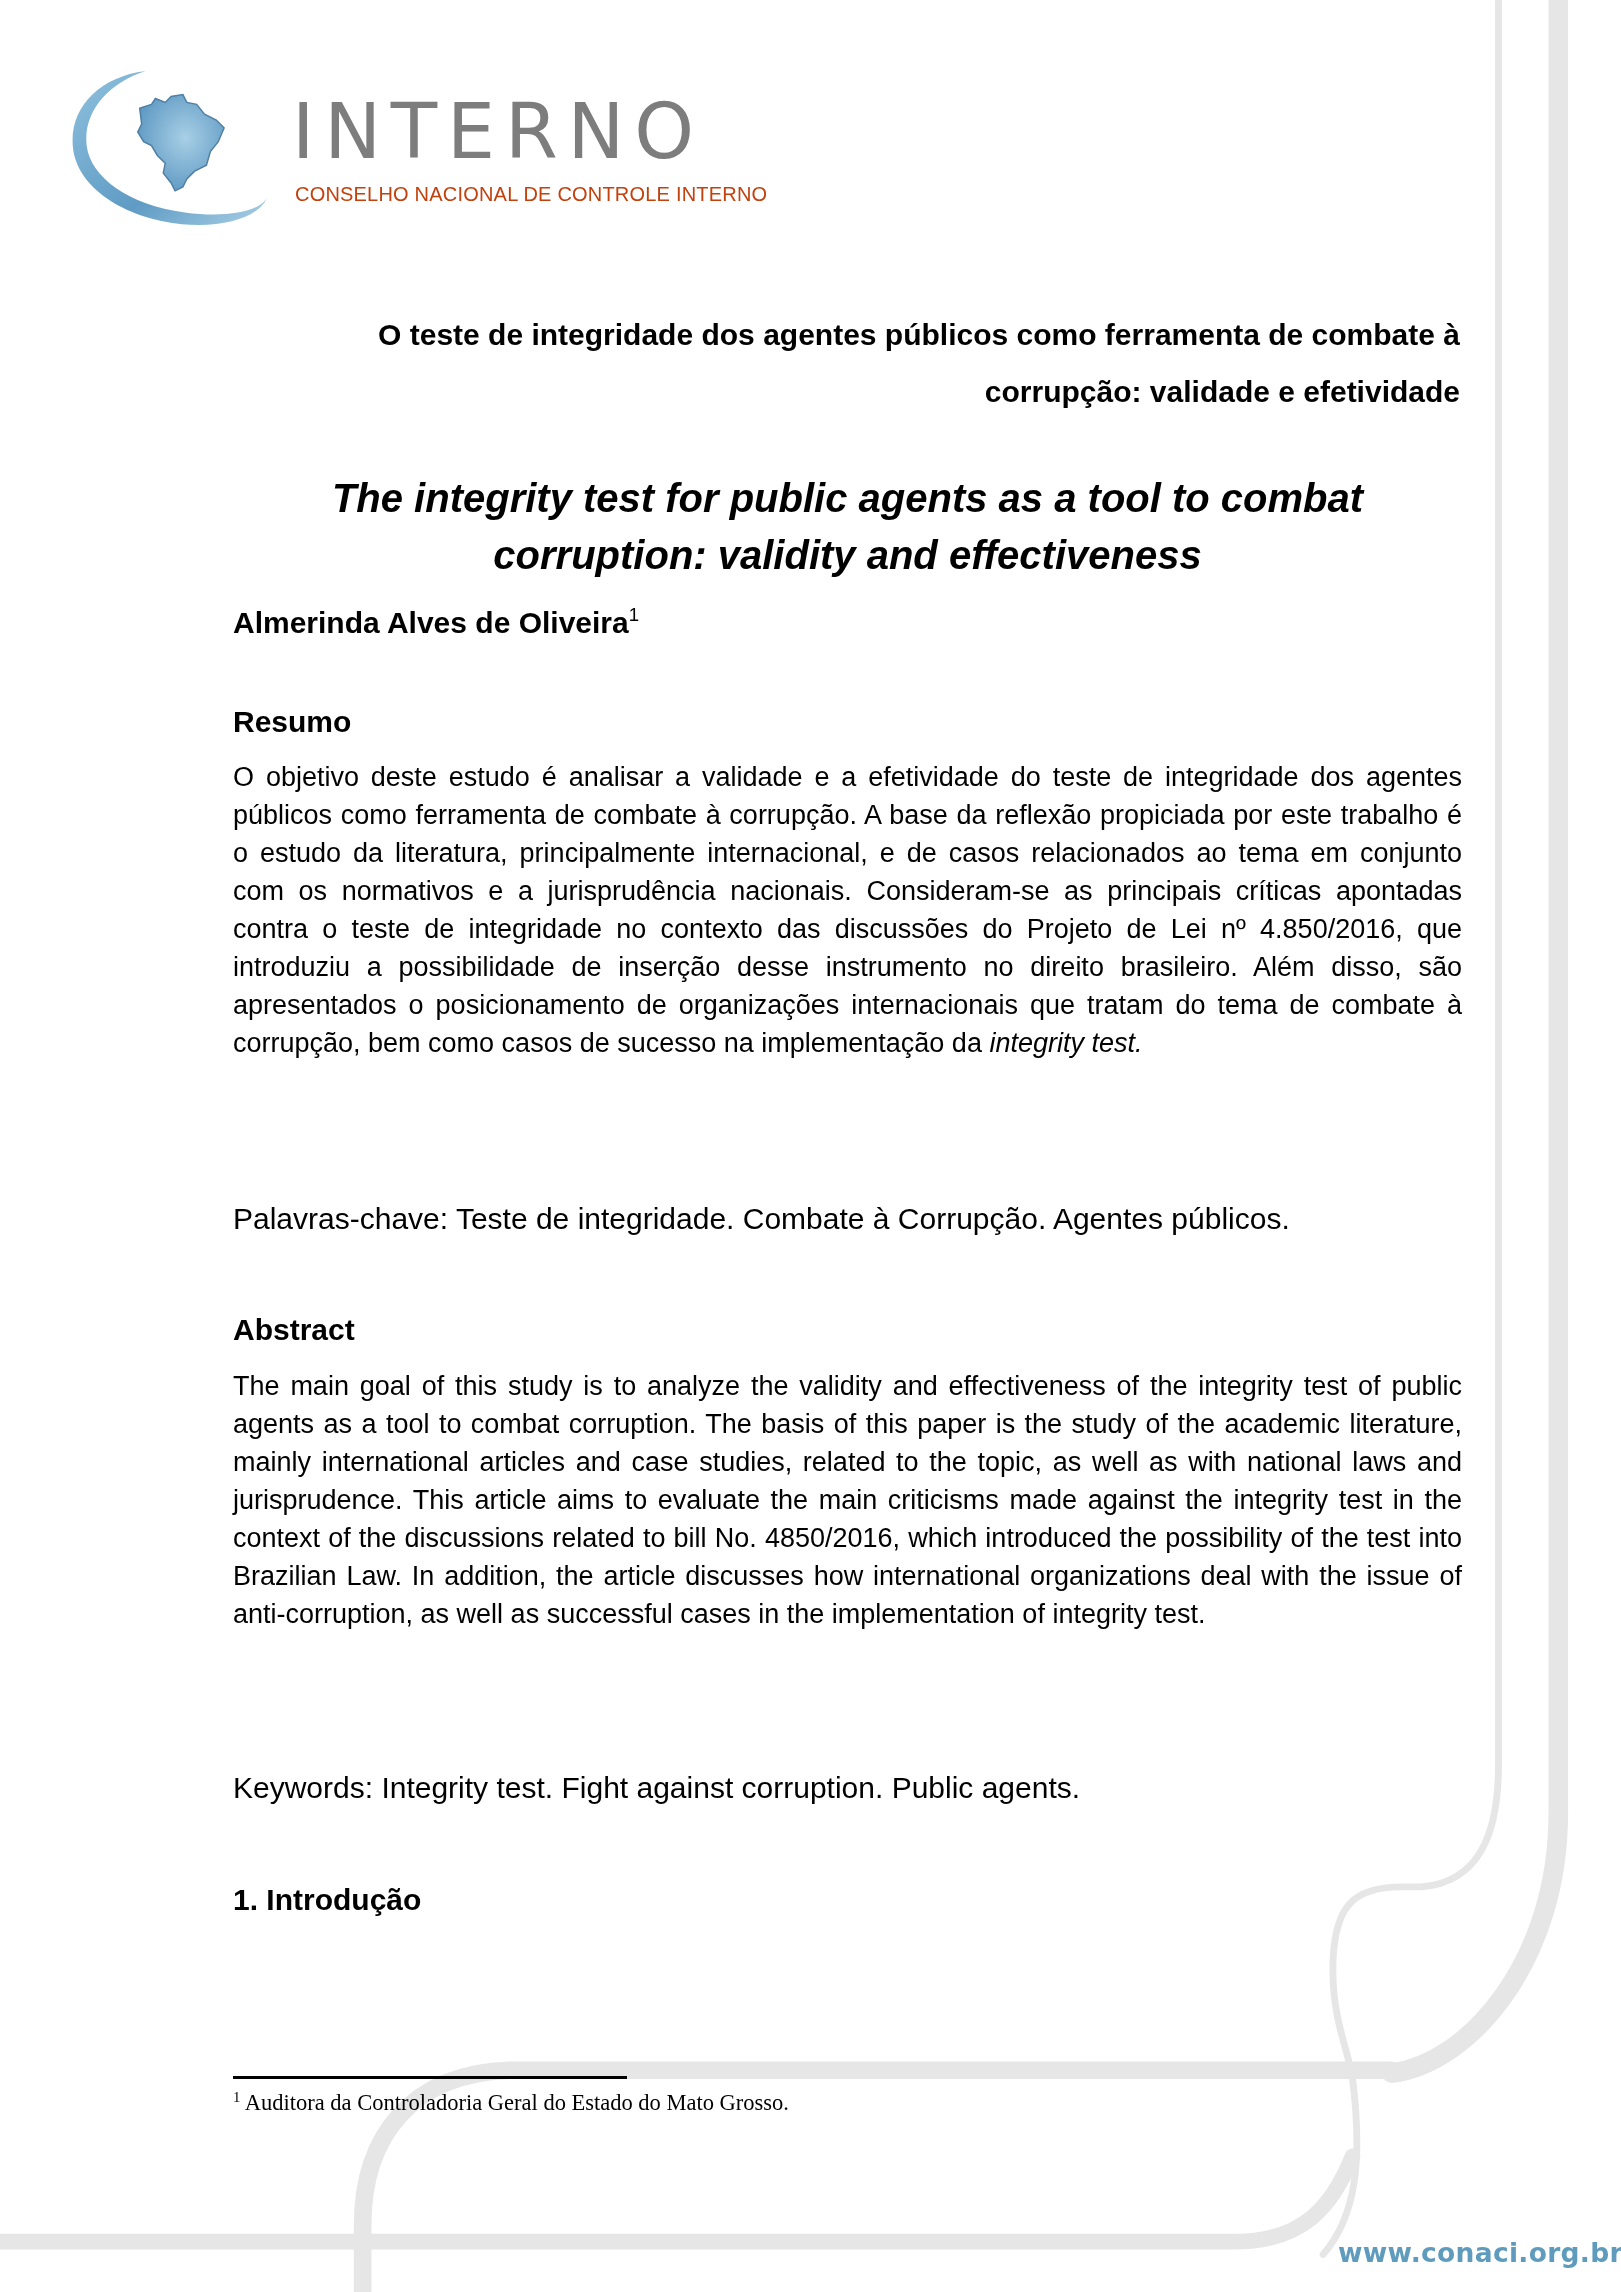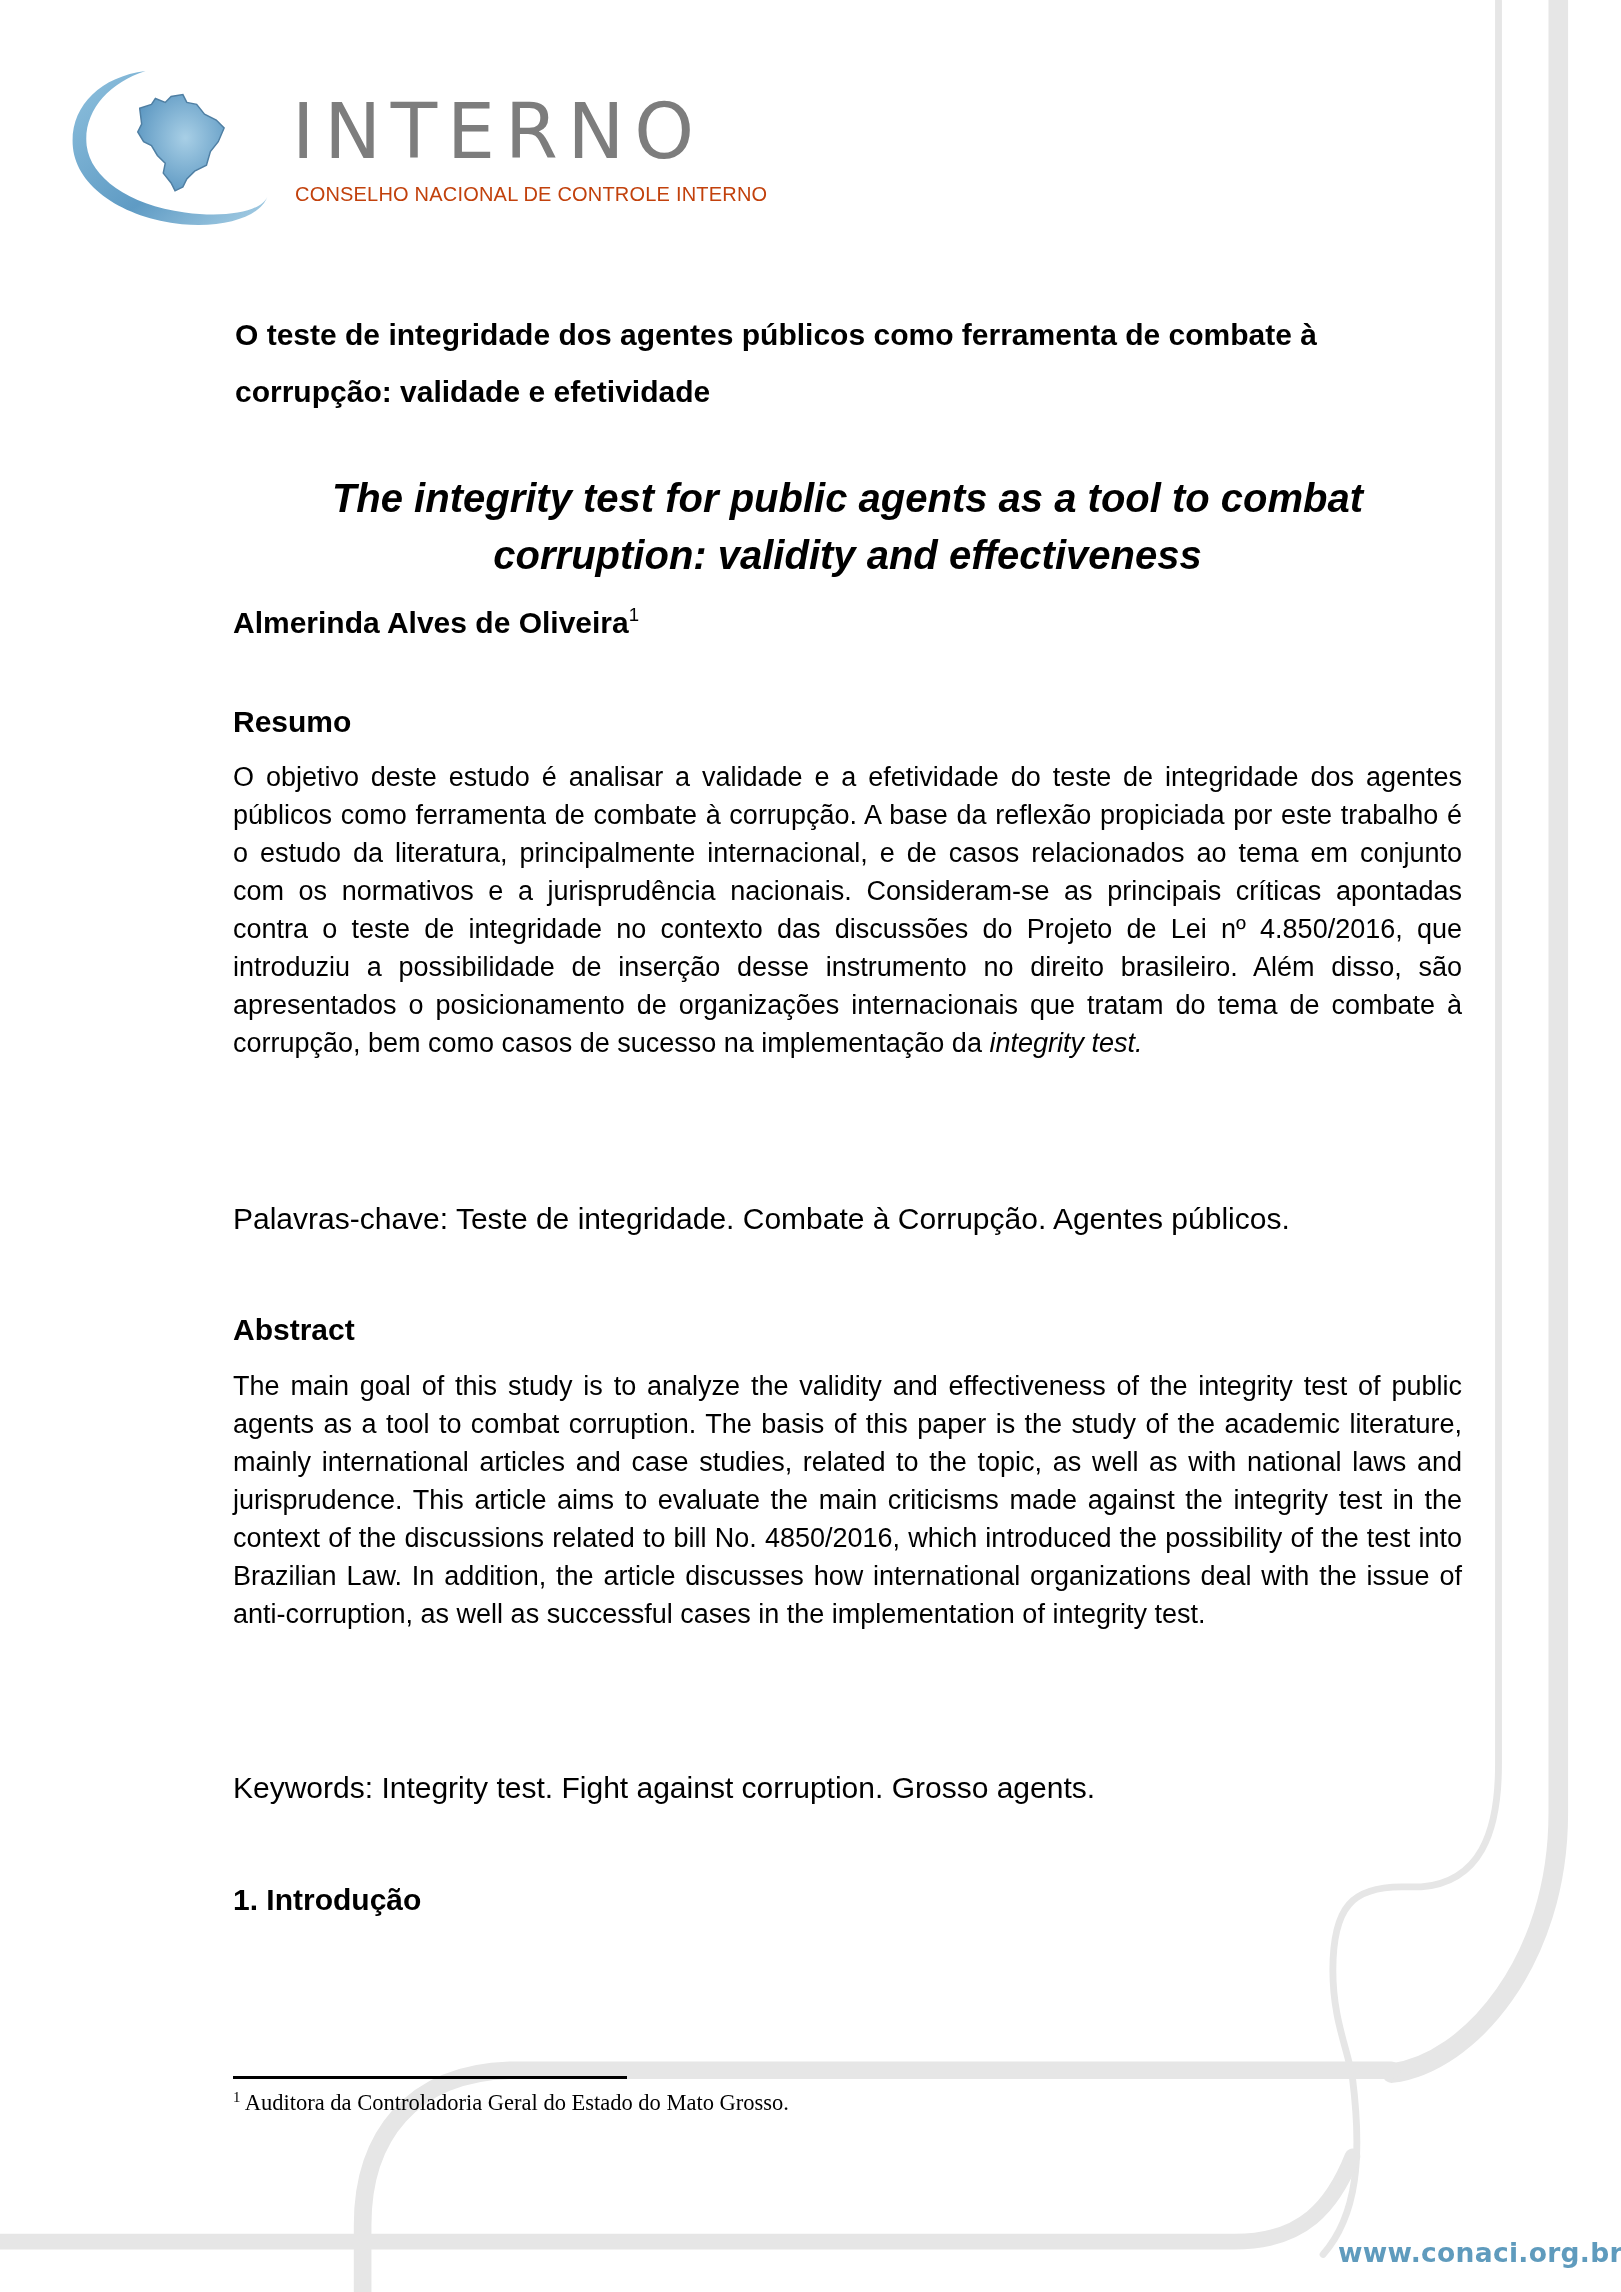--- a/index.html
+++ b/index.html
@@ -1,21 +1,21 @@
 <!DOCTYPE html>
 <html><head>
 <meta charset="utf-8">
 <style>
   html, body { margin: 0; padding: 0; background: #ffffff; }
   body { width: 1621px; height: 2293px; position: relative; overflow: hidden; font-family: "Liberation Sans", sans-serif; color: #000; }
   .deco { position: absolute; left: 0; top: 0; width: 1621px; height: 2293px; pointer-events: none; }
   .logo { position: absolute; left: 69px; top: 61px; width: 559px; height: 176px; }
   .logo-word { position: absolute; left: 223px; top: 33px; font-family: "DejaVu Sans", sans-serif; font-size: 76px; letter-spacing: 9.8px; color: #7d7d7d; font-weight: 400; line-height: 1; }
   .logo-sub { position: absolute; left: 226px; top: 122px; font-family: "Liberation Sans", sans-serif; font-size: 20px; color: #c2410c; letter-spacing: 0.2px; white-space: nowrap; }
-  .title-pt { position: absolute; left: 235px; top: 306px; width: 1225px; text-align: left; font-weight: bold; font-size: 30px; line-height: 57px; }
+  .title-pt { position: absolute; left: 235px; top: 306px; width: 1225px; text-align: right; font-weight: bold; font-size: 30px; line-height: 57px; }
   .title-en { position: absolute; left: 231px; top: 470px; width: 1233px; text-align: center; font-weight: bold; font-style: italic; font-size: 40px; line-height: 57px; }
   .author { position: absolute; left: 233px; top: 603px; font-weight: bold; font-size: 30px; line-height: 39px; }
   .author sup { font-weight: normal; font-size: 18.6px; vertical-align: 11.8px; line-height: 0; }
   .h { position: absolute; left: 233px; font-weight: bold; font-size: 30px; line-height: 39px; }
   .para { position: absolute; left: 233px; width: 1229px; font-size: 27px; line-height: 38px; text-align: justify; }
   .plain { position: absolute; left: 233px; font-size: 30px; line-height: 39px; white-space: nowrap; }
   .fn-rule { position: absolute; left: 233px; top: 2076px; width: 394px; height: 2.9px; background: #000; }
   .fn { position: absolute; left: 233px; top: 2088px; font-family: "Liberation Serif", serif; font-size: 22.5px; line-height: 29px; white-space: nowrap; }
   .fn sup { font-size: 14.7px; vertical-align: 7.8px; line-height: 0; }
   .footer-url { position: absolute; left: 1338px; top: 2237px; font-family: "DejaVu Sans", sans-serif; font-size: 26.5px; color: #5f9bbd; font-weight: 600; letter-spacing: 0.3px; }
@@ -65,21 +65,21 @@
 </div>
 
 <div class="h" style="top:702px;">Resumo</div>
 <div class="para" style="top:758px;">
   <span>O objetivo deste estudo é analisar a validade e a efetividade do teste de integridade dos agentes públicos como ferramenta de combate à corrupção. A base da reflexão propiciada por este trabalho é o estudo da literatura, principalmente internacional, e de casos relacionados ao tema em conjunto com os normativos e a jurisprudência nacionais. Consideram-se as principais críticas apontadas contra o teste de integridade no contexto das discussões do Projeto de Lei nº 4.850/2016, que introduziu a possibilidade de inserção desse instrumento no direito brasileiro. Além disso, são apresentados o posicionamento de organizações internacionais que tratam do tema de combate à corrupção, bem como casos de sucesso na implementação da </span><i>integrity test.</i>
 </div>
 <div class="plain" style="top:1199px;">Palavras-chave: Teste de integridade. Combate à Corrupção. Agentes públicos.</div>
 
 <div class="h" style="top:1310px;">Abstract</div>
 <div class="para" style="top:1367px;">The main goal of this study is to analyze the validity and effectiveness of the integrity test of public agents as a tool to combat corruption. The basis of this paper is the study of the academic literature, mainly international articles and case studies, related to the topic, as well as with national laws and jurisprudence. This article aims to evaluate the main criticisms made against the integrity test in the context of the discussions related to bill No. 4850/2016, which introduced the possibility of the test into Brazilian Law. In addition, the article discusses how international organizations deal with the issue of anti-corruption, as well as successful cases in the implementation of integrity test.</div>
-<div class="plain" style="top:1768px;">Keywords: Integrity test. Fight against corruption. Grosso agents.</div>
+<div class="plain" style="top:1768px;">Keywords: Integrity test. Fight against corruption. Public agents.</div>
 
 <div class="h" style="top:1880px;">1. Introdução</div>
 
 <div class="fn-rule"></div>
 <div class="fn">
   <sup>1</sup> <span>Auditora da Controladoria Geral do Estado do Mato Grosso.</span>
 </div>
 
 <div class="footer-url">www.conaci.org.br</div>
 

